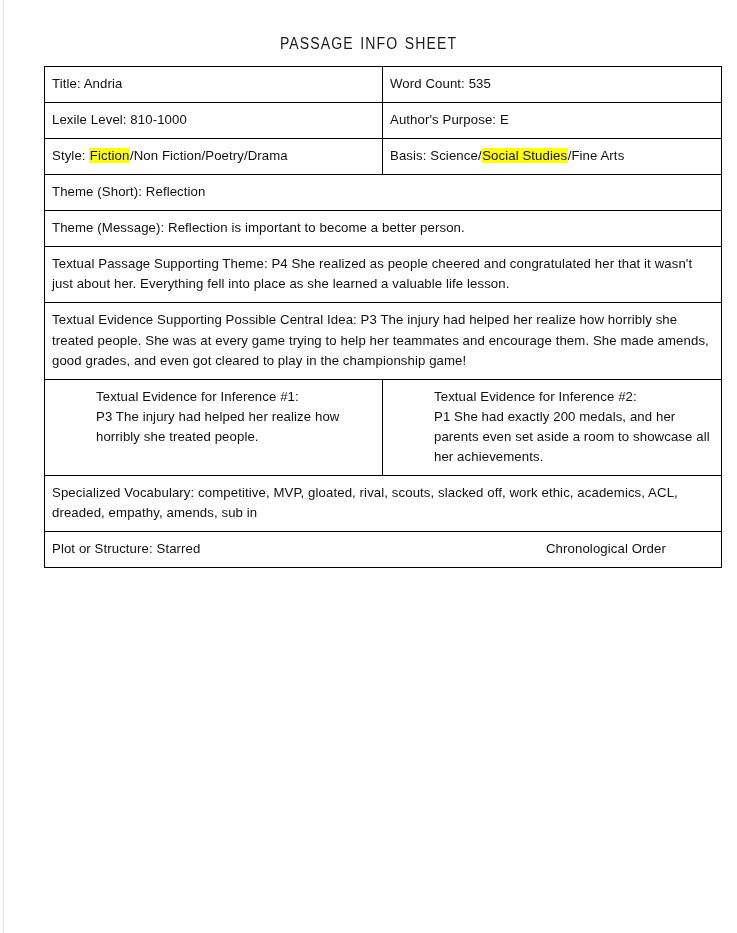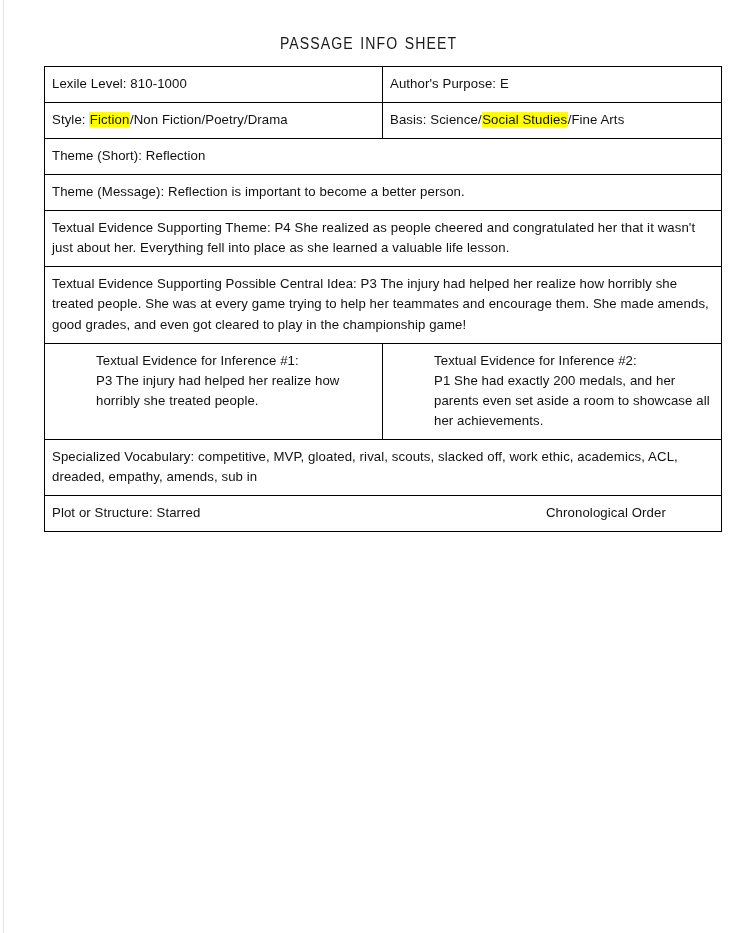--- a/index.html
+++ b/index.html
@@ -83,35 +83,39 @@
 </head>
 <body>
 
 <div class="page-edge"></div>
 
 <div class="sheet-title">Passage Info Sheet</div>
 
 <table class="info-table">
   <tbody>
     <tr>
+      <td class="col-left">Title:  Andria</td>
+      <td class="col-right">Word Count:   535</td>
+    </tr>
+    <tr>
       <td class="col-left">Lexile Level: 810-1000</td>
       <td class="col-right">Author's Purpose: E</td>
     </tr>
     <tr>
       <td class="col-left"><span>Style: </span><span class="hl">Fiction</span><span>/Non Fiction/Poetry/Drama</span></td>
       <td class="col-right"><span>Basis:  Science/</span><span class="hl">Social Studies</span><span>/Fine Arts</span></td>
     </tr>
     <tr>
       <td colspan="2">Theme (Short):  Reflection</td>
     </tr>
     <tr>
       <td colspan="2">Theme (Message):  Reflection is important to become a better person.</td>
     </tr>
     <tr>
-      <td colspan="2">Textual Evidence Supporting Theme: P4 She realized as people cheered and congratulated her that it wasn't just about her. Everything fell into place as she learned a valuable life lesson.</td>
+      <td colspan="2">Textual Passage Supporting Theme: P4 She realized as people cheered and congratulated her that it wasn't just about her. Everything fell into place as she learned a valuable life lesson.</td>
     </tr>
     <tr>
       <td colspan="2">Textual Evidence Supporting Possible Central Idea: P3 The injury had helped her realize how horribly she treated people. She was at every game trying to help her teammates and encourage them. She made amends, good grades, and even got cleared to play in the championship game!</td>
     </tr>
     <tr>
       <td class="col-left">
         <span class="cell-line">Textual Evidence for Inference #1:</span>
         <span class="cell-line">P3 The injury had helped her realize how horribly she treated people.</span>
       </td>
       <td class="col-right">

